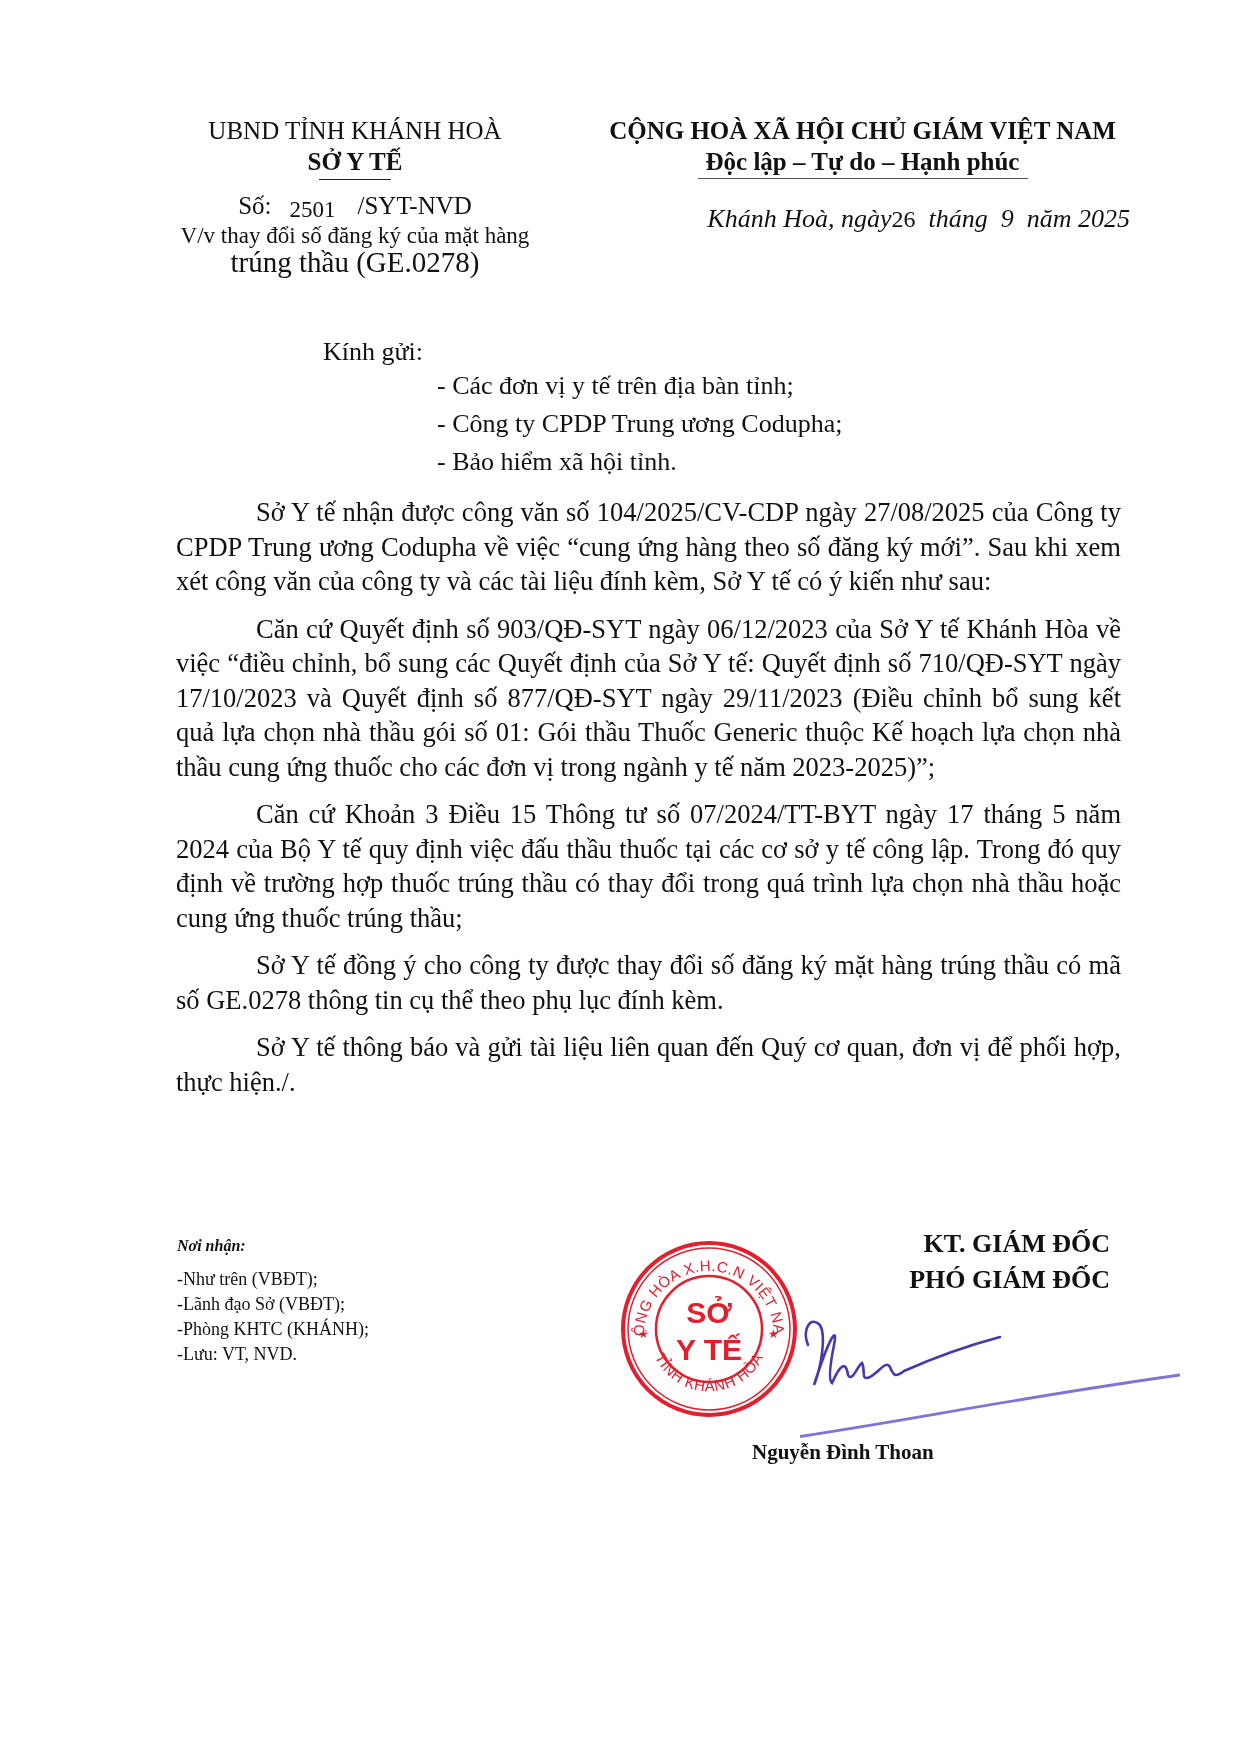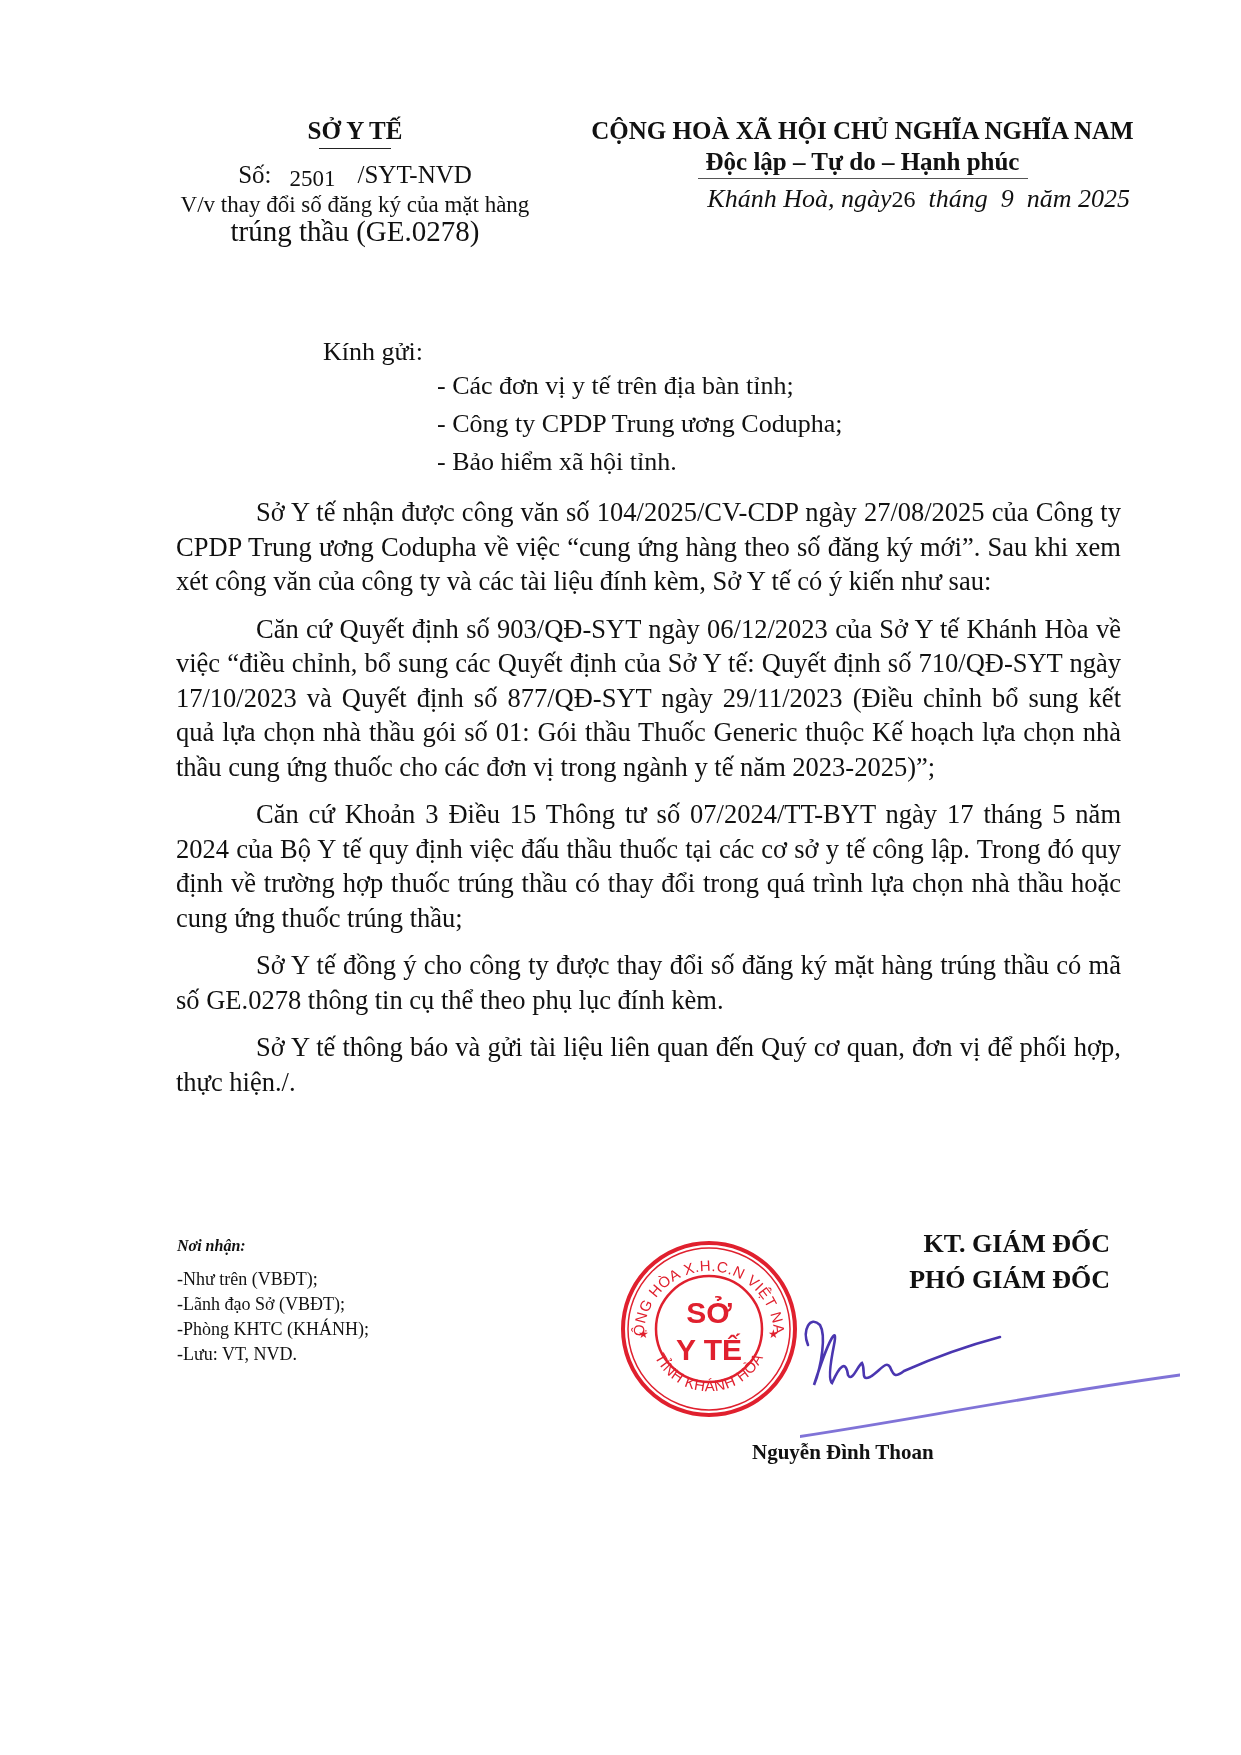--- a/index.html
+++ b/index.html
@@ -26,38 +26,39 @@
   .noi-nhan .item { font-size: 18px; line-height: 25px; }
   .sign-block { left: 690px; top: 1226px; width: 420px; font-size: 26px; line-height: 36px; font-weight: bold; text-align: right; }
   .signer { left: 752px; top: 1440px; font-size: 21px; font-weight: bold; }
   .stamp { left: 618px; top: 1238px; width: 182px; height: 182px; }
   .sig { left: 800px; top: 1305px; width: 380px; height: 150px; }
 </style>
 </head>
 <body>
 
 <div class="abs hdr-left center">
+  <div>UBND TỈNH KHÁNH HOÀ</div>
   <div class="bold">
     <span>SỞ Y TẾ</span>
     <span class="ul-short"></span>
   </div>
   <div class="so-line" style="margin-top:10px;">
     <span>Số:</span><span class="so-num">2501</span><span>/SYT-NVD</span>
   </div>
   <div style="font-size:23px; line-height:27px;">V/v thay đổi số đăng ký của mặt hàng</div>
   <div style="font-size:29px; line-height:27px;">trúng thầu (GE.0278)</div>
 </div>
 
 <div class="abs hdr-right center">
-  <div class="bold">CỘNG HOÀ XÃ HỘI CHỦ NGHĨA NGHĨA NAM</div>
+  <div class="bold">CỘNG HOÀ XÃ HỘI CHỦ GIÁM VIỆT NAM</div>
   <div class="bold">
     <span>Độc lập – Tự do – Hạnh phúc</span>
     <span class="ul-long"></span>
   </div>
-  <div class="date" style="margin-top:4px; text-align:right; padding-right:10px;">
+  <div class="date" style="margin-top:24px; text-align:right; padding-right:10px;">
     <span>Khánh Hoà, ngày</span><span class="num">26</span>&nbsp;&nbsp;<span>tháng</span>&nbsp;&nbsp;<span>9</span>&nbsp;&nbsp;<span>năm</span>&nbsp;<span>2025</span>
   </div>
 </div>
 
 <div class="abs kinh">Kính gửi:</div>
 <div class="abs recip">
   <div>- Các đơn vị y tế trên địa bàn tỉnh;</div>
   <div>- Công ty CPDP Trung ương Codupha;</div>
   <div>- Bảo hiểm xã hội tỉnh.</div>
 </div>

